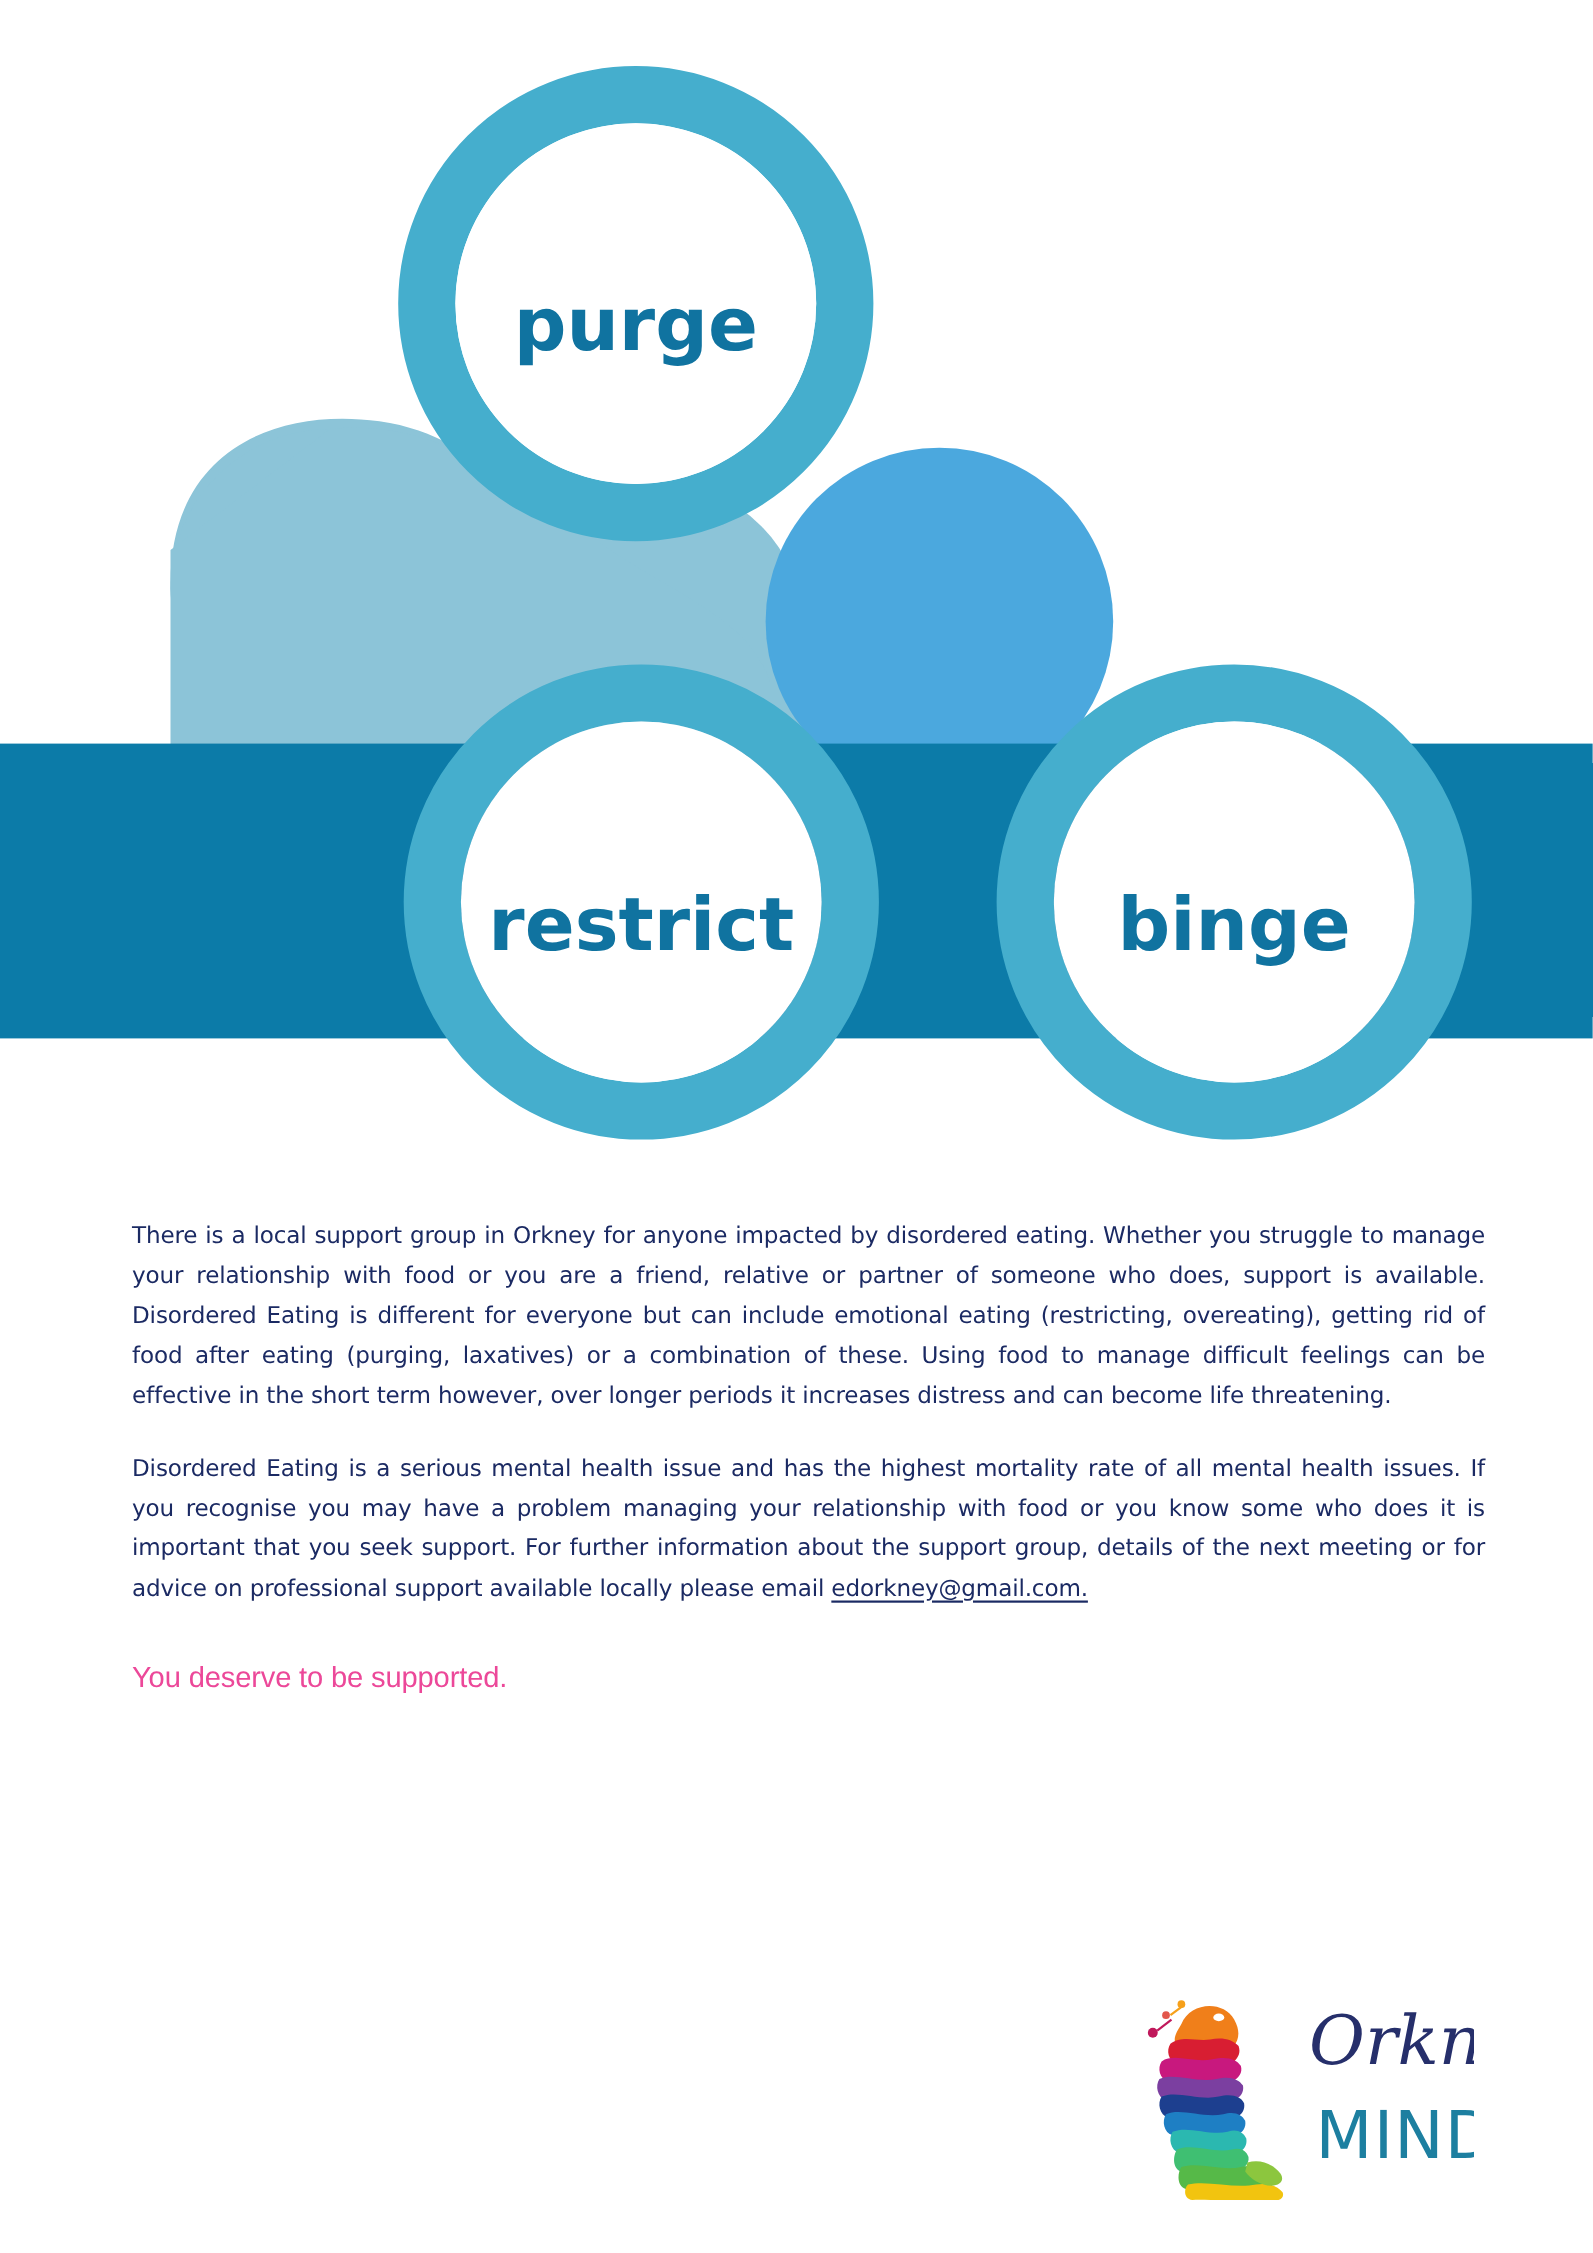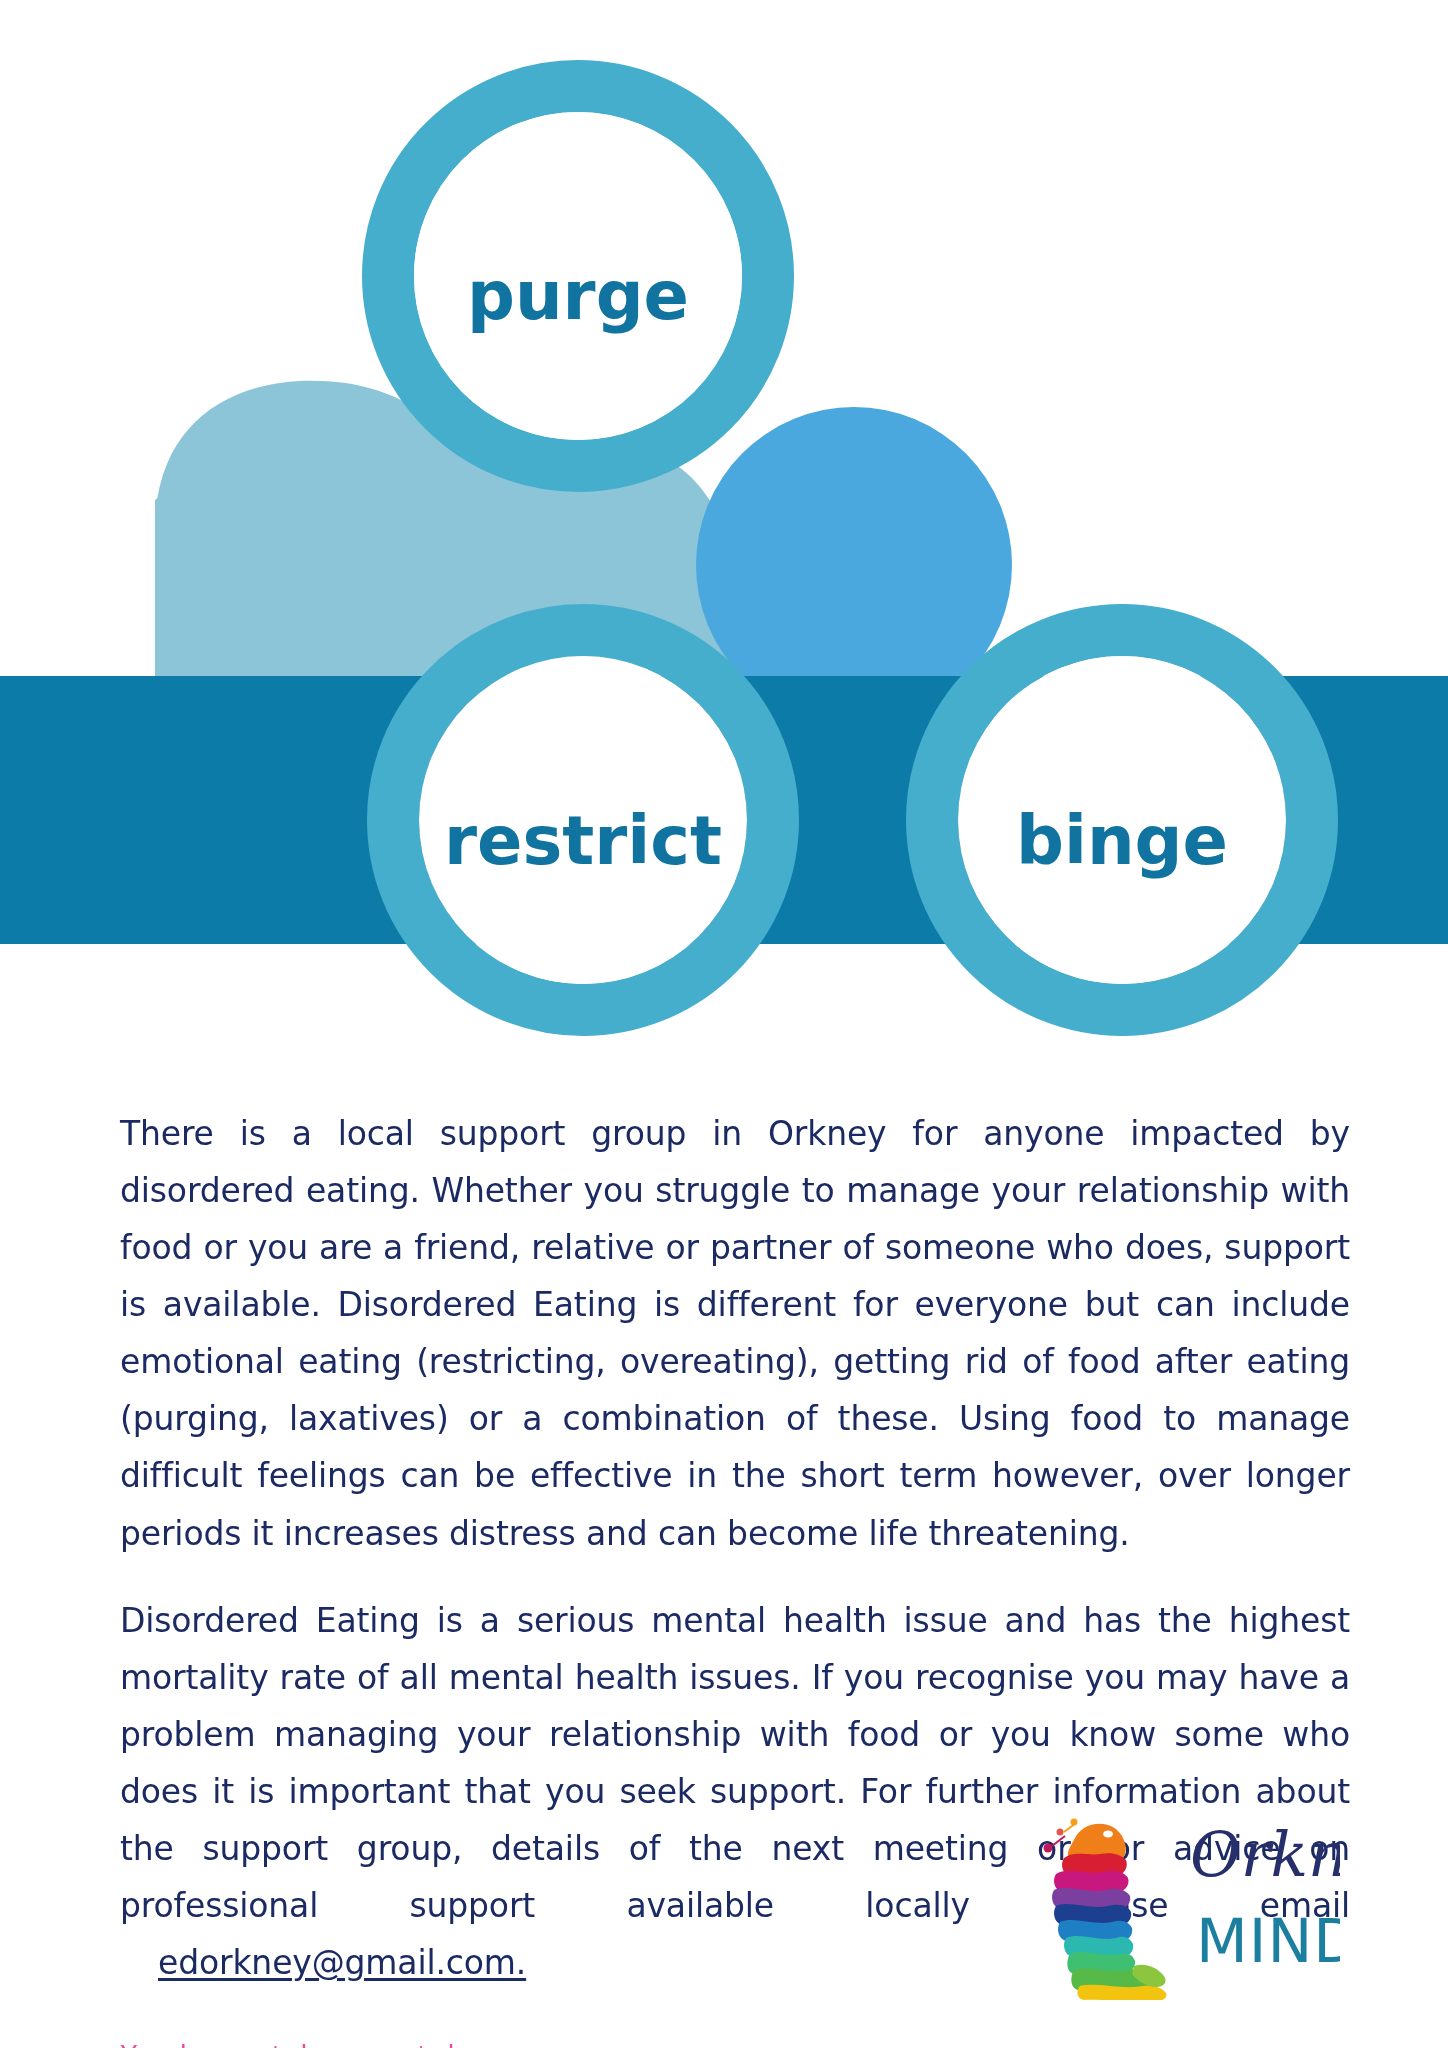--- a/index.html
+++ b/index.html
@@ -49,34 +49,33 @@
     font-size: 37px;
     font-weight: 600;
     color: #1B2A63;
     letter-spacing: -0.3px;
     margin: 0 0 34px 0;
     line-height: 1.2;
   }
 
   .body-paragraph {
     font-family: "DejaVu Sans", sans-serif;
-    font-size: 33px;
+    font-size: 21px;
     color: #1B2A63;
     text-align: justify;
     line-height: 1.73;
     margin: 0 0 30px 0;
     letter-spacing: -0.15px;
   }
 
   #email-link {
     color: #1B2A63;
     text-decoration: underline;
     text-underline-offset: 4px;
     cursor: pointer;
-    margin-left: 38px;
   }
 
   #closing-line {
     font-family: Liberation Sans, sans-serif;
     font-size: 26.5px;
     color: #ec4899;
     margin: 44px 0 0 0;
     line-height: 1.5;
     letter-spacing: -0.15px;
   }

